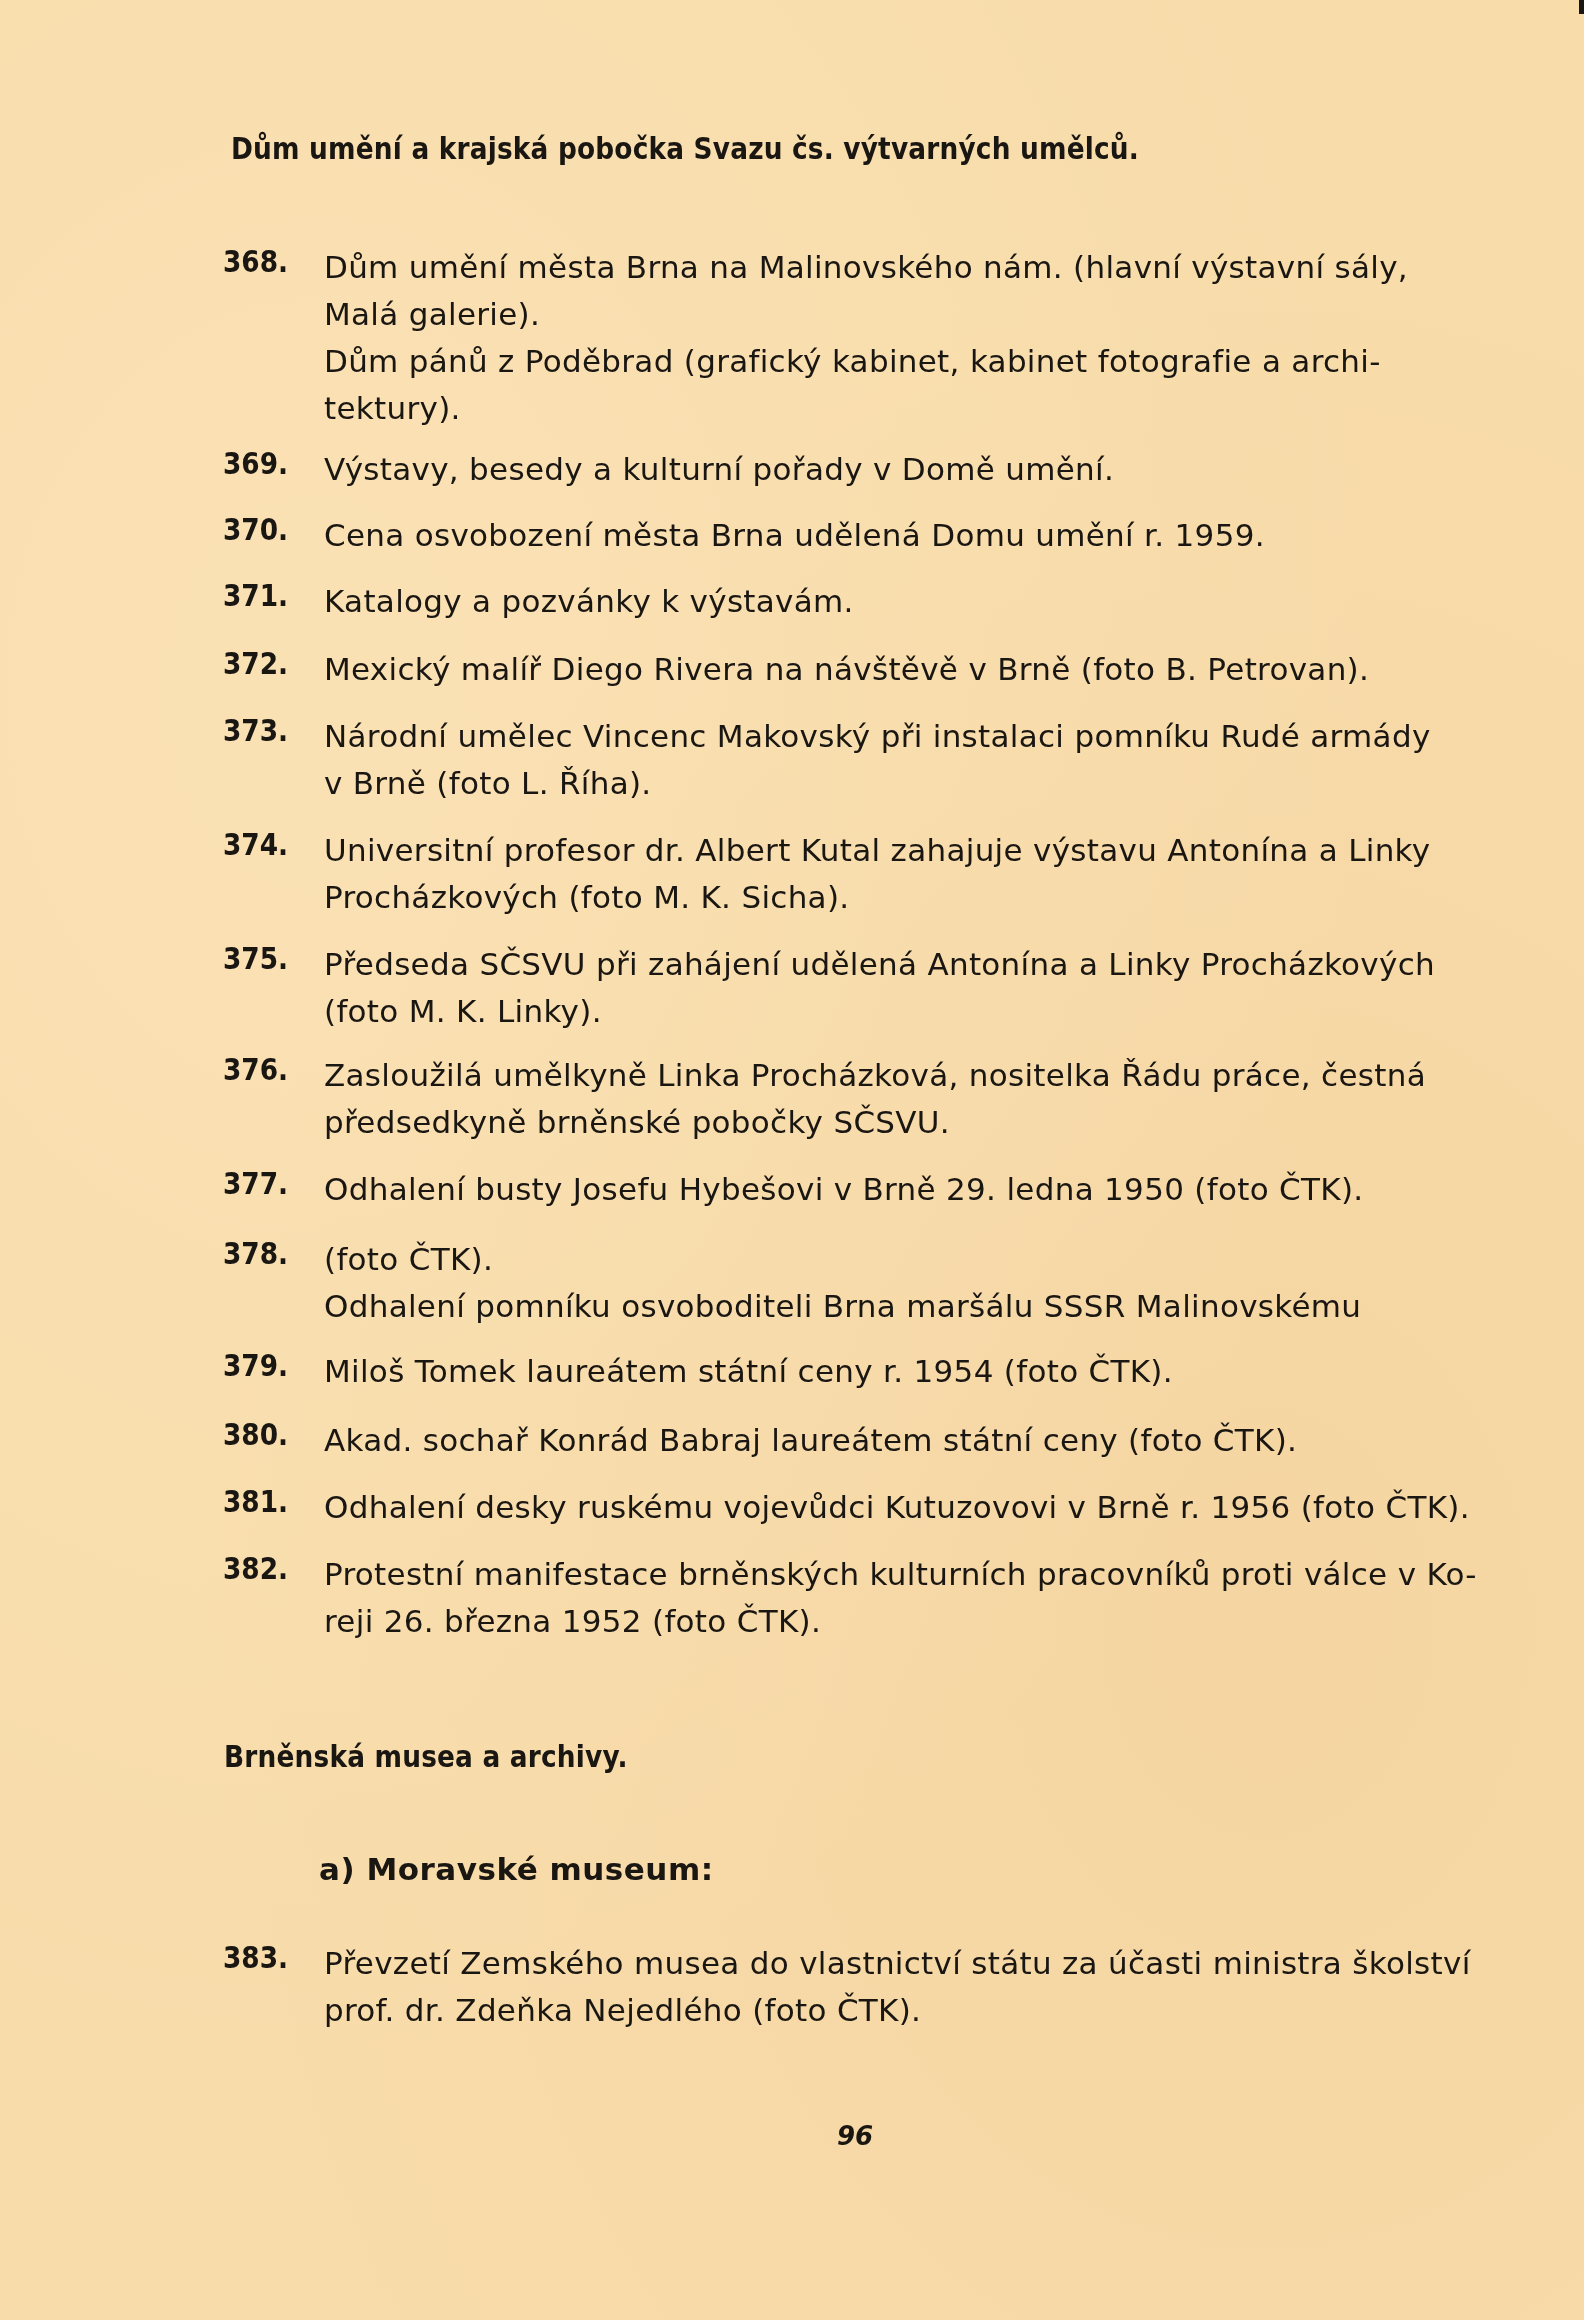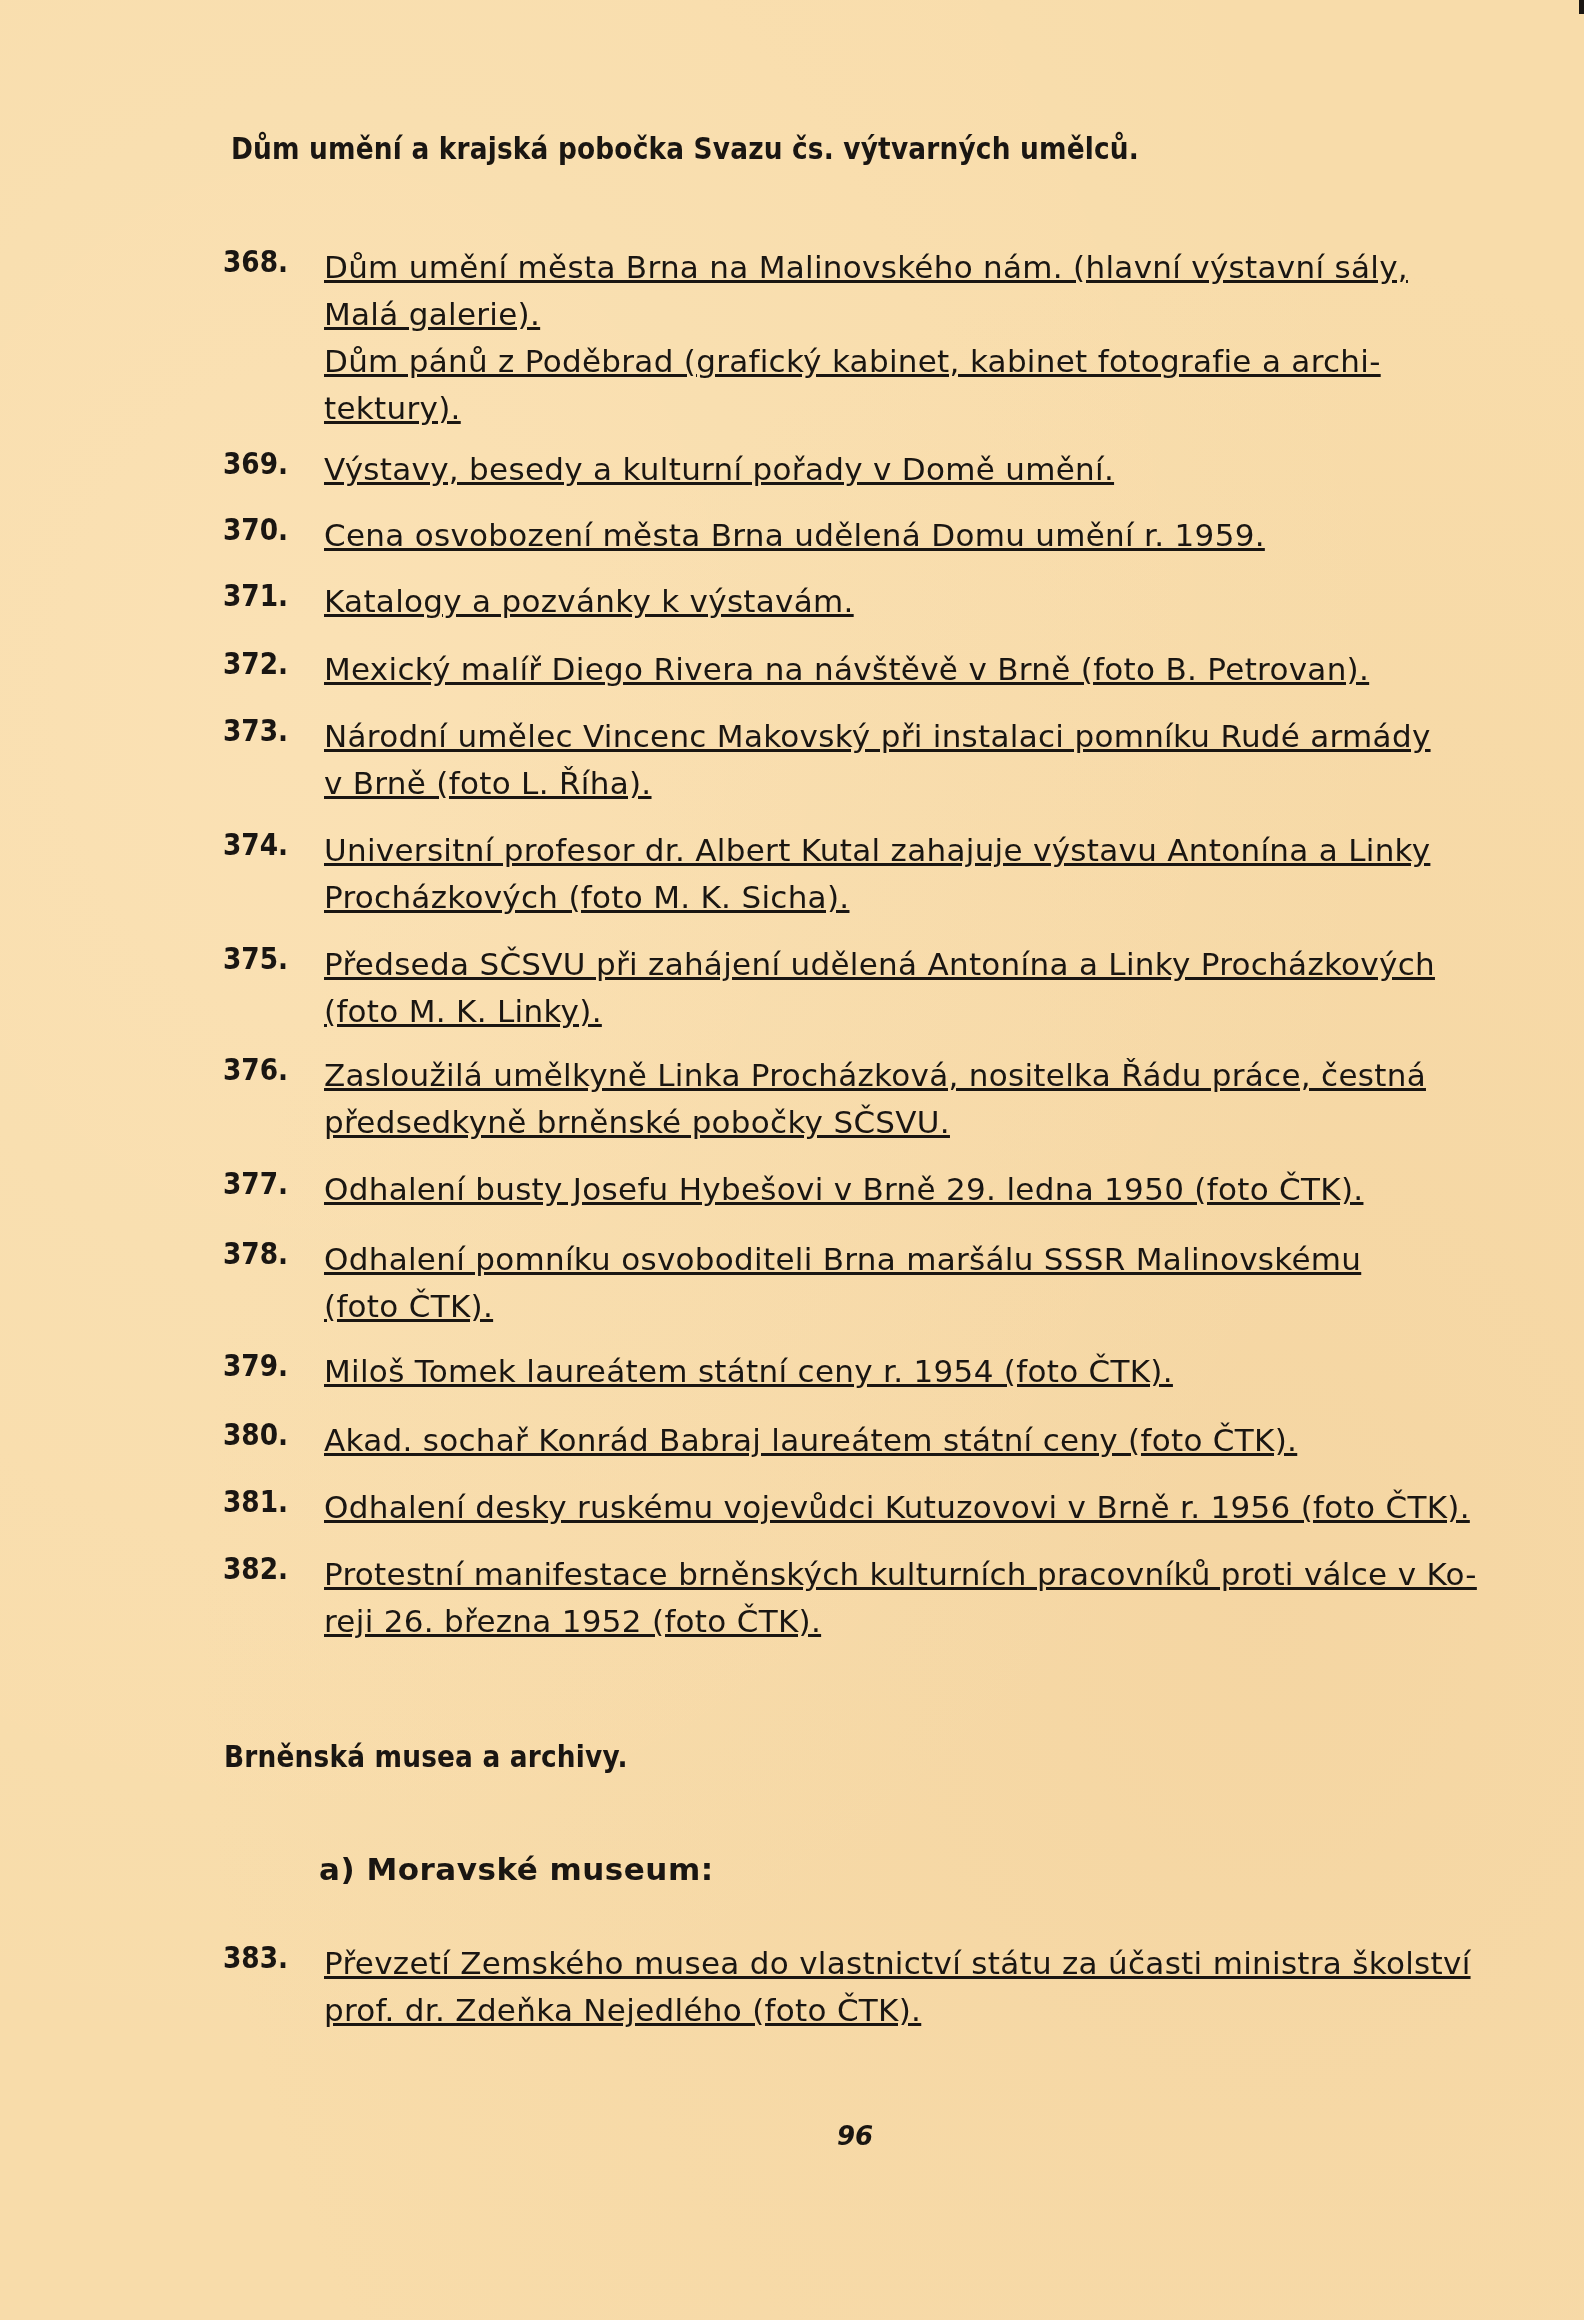--- a/index.html
+++ b/index.html
@@ -44,21 +44,20 @@
     }
     .entry .text {
       position: absolute;
       left: 101px;
       top: 0;
       width: 1193px;
       font-size: 31px;
       line-height: 47px;
       text-align: justify;
       letter-spacing: 0.3px;
-      text-decoration: underline;
     }
     .entry .text .line { display: block; white-space: nowrap; }
     .subheading {
       position: absolute;
       left: 319px;
       font-size: 31px;
       letter-spacing: 0.5px;
       white-space: nowrap;
     }
     .page-number {
@@ -150,22 +149,22 @@
 <div class="entry" style="top:1166px;">
   <span class="num">377.</span>
   <div class="text">
     <span class="line">Odhalení busty Josefu Hybešovi v Brně 29. ledna 1950 (foto ČTK).</span>
   </div>
 </div>
 
 <div class="entry" style="top:1236px;">
   <span class="num">378.</span>
   <div class="text">
+    <span class="line">(foto ČTK).</span>
     <span class="line">Odhalení pomníku osvoboditeli Brna maršálu SSSR Malinovskému</span>
-    <span class="line">(foto ČTK).</span>
   </div>
 </div>
 
 <div class="entry" style="top:1348px;">
   <span class="num">379.</span>
   <div class="text">
     <span class="line">Miloš Tomek laureátem státní ceny r. 1954 (foto ČTK).</span>
   </div>
 </div>
 

